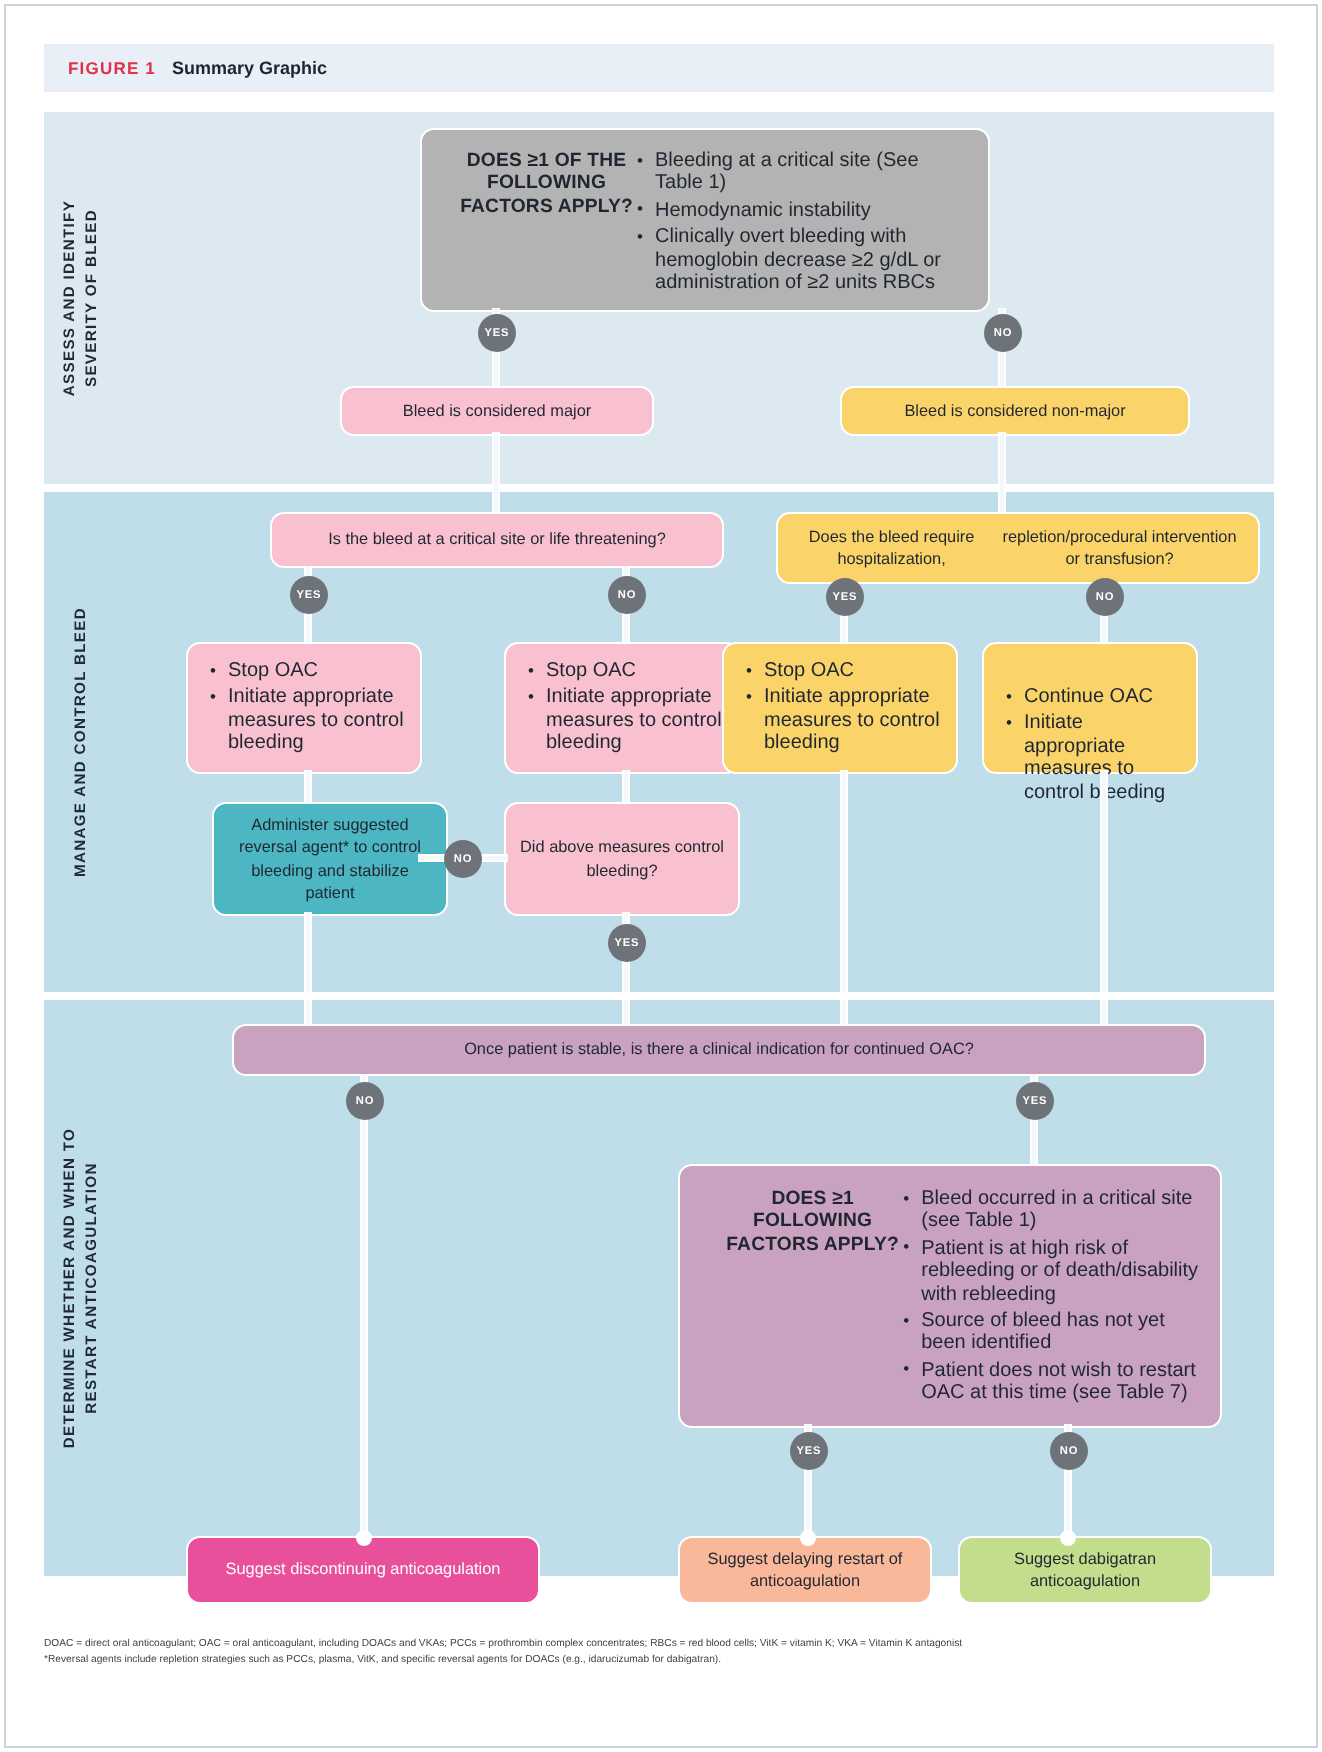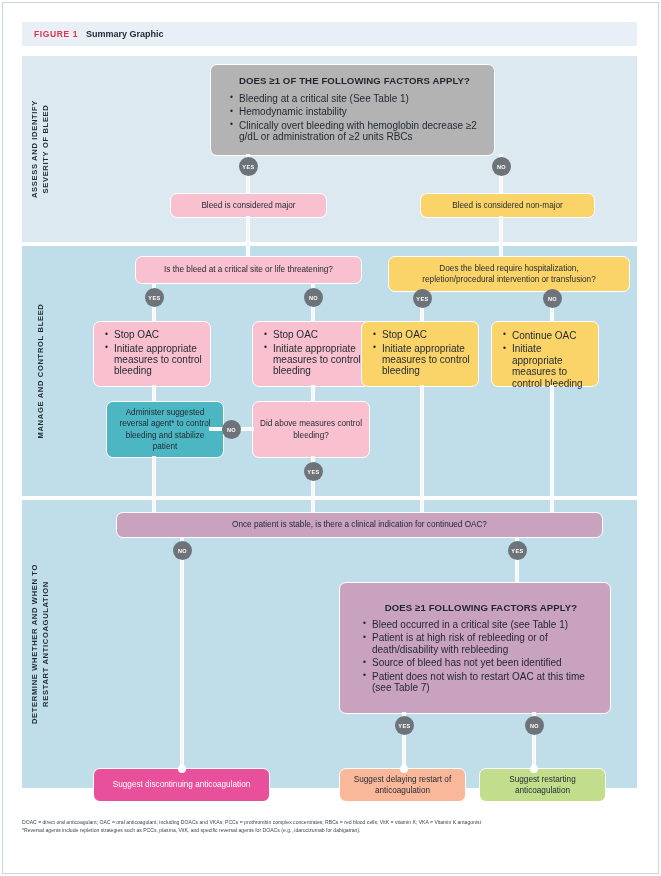--- a/index.html
+++ b/index.html
@@ -65,21 +65,21 @@
   #band3 .band-rail { background:#bfdeea; }
 
   
   .node {
     position:absolute;
     border-radius:7px;
     border:1.6px solid #ffffff;
     color:#1f2630;
     font-size:8.2px;
     line-height:11.4px;
-    display:flex; flex-direction:column; justify-content:center;
+    display:flex; flex-direction:row; justify-content:center;
   }
   .node.center { align-items:center; text-align:center; }
   .node .hd {
     font-weight:bold; font-size:9.6px; text-align:center;
     margin-bottom:6px; letter-spacing:0.1px;
   }
   .node ul { list-style:none; }
   .node li {
     position:relative; padding-left:10px; margin-bottom:2px;
     font-size:10px; line-height:11.4px;
@@ -295,21 +295,21 @@
       <div class="badge" style="left:467px; top:216px;">NO</div>
       <div class="dot" style="left:472px; top:265px;"></div>
 
       <div class="node magenta center" style="left:35px; top:268px; width:177px; height:34px; padding:0 8px;">
         <span>Suggest discontinuing anticoagulation</span>
       </div>
       <div class="node peach center" style="left:281px; top:268px; width:127px; height:34px; padding:0 6px;">
         <span>Suggest delaying restart of anticoagulation</span>
       </div>
       <div class="node green center" style="left:421px; top:268px; width:127px; height:34px; padding:0 6px;">
-        <span>Suggest restarting anticoagulation</span>
+        <span>Suggest dabigatran anticoagulation</span>
       </div>
     </div>
   </div>
 </div>
 
 <div class="notes">
   <p>DOAC = direct oral anticoagulant; OAC = oral anticoagulant, including DOACs and VKAs; PCCs =  prothrombin complex concentrates; RBCs = red blood cells; VitK = vitamin K; VKA = Vitamin K antagonist</p>
   <p>*Reversal agents include repletion strategies such as PCCs, plasma, VitK, and specific reversal agents for DOACs (e.g., idarucizumab for dabigatran).</p>
 </div>
 

